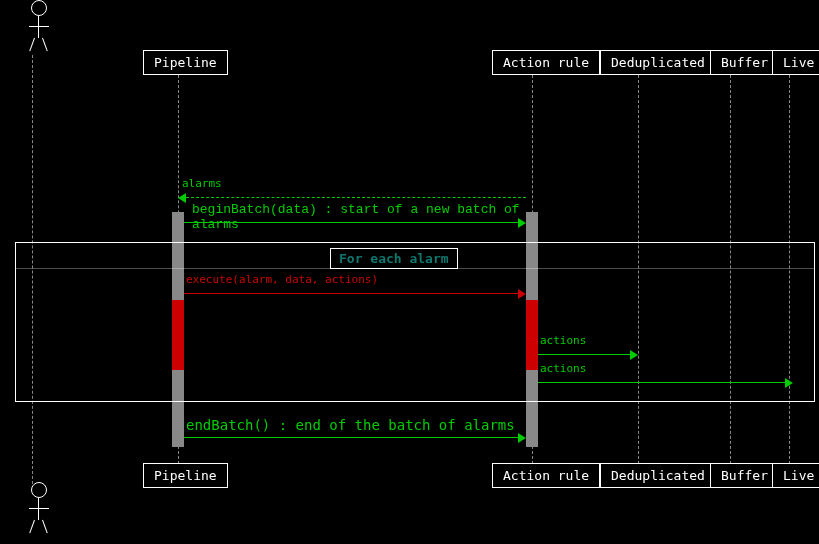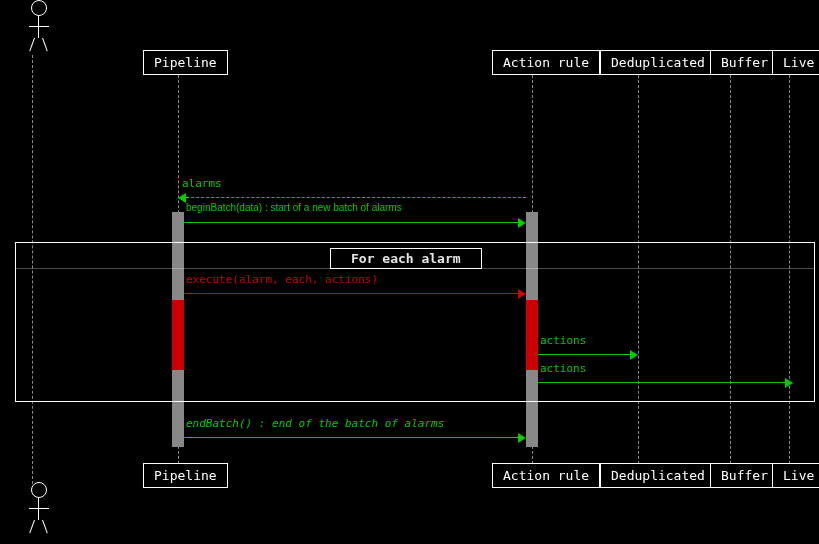--- a/index.html
+++ b/index.html
@@ -107,51 +107,51 @@
 
   <div style="position:absolute;top:193px;left:178px;width:348px;height:10px;text-decoration:underline;">
     <div style="position:absolute;top:4px;left:8px;right:0;height:0;border-top:1px dashed #0c0;"></div>
     <div style="position:absolute;top:0;left:0;width:0;height:0;border-top:5px solid transparent;border-bottom:5px solid transparent;border-right:8px solid #0c0;"></div>
     <span style="position:absolute;top:-16px;left:4px;color:#0c0;font-size:11px;font-family:monospace;">alarms</span>
   </div>
 
   <div style="position:absolute;top:218px;left:184px;width:342px;height:10px;">
     <div style="position:absolute;top:4px;left:0;right:8px;height:1px;background:#0c0;"></div>
     <div style="position:absolute;top:0;right:0;width:0;height:0;border-top:5px solid transparent;border-bottom:5px solid transparent;border-left:8px solid #0c0;"></div>
-    <span style="position:absolute;top:-16px;left:2px;color:#0c0;font-size:10px;font-family:Liberation Sans, sans-serif;">beginBatch(data) : start of a new batch of alarms</span>
+    <span style="position:absolute;top:-16px;left:8px;color:#0c0;font-size:13px;font-family:Liberation Mono, monospace;">beginBatch(data) : start of a new batch of alarms</span>
   </div>
 
   <div class="fragment" style="left:15px;top:242px;width:800px;height:160px;border-color:#fff;">
   </div>
-  <div class="fragment-label" style="position:absolute;left:330px;top:248px;background:#000;color:#e5e5e5;font-size:13px;font-weight:bold;padding:2px 20px;border:1px solid #fff;">For each alarm</div>
+  <div class="fragment-label" style="position:absolute;left:330px;top:248px;background:#000;color:#0f766e;font-size:13px;font-weight:bold;padding:2px 8px;border:1px solid #fff;">For each alarm</div>
 
   <div style="position:absolute;left:15px;top:268px;width:800px;height:1px;background:#fff;opacity:0.3;"></div>
 
   <div style="position:absolute;top:289px;left:184px;width:342px;height:10px;">
     <div style="position:absolute;top:4px;left:0;right:8px;height:1px;background:#c00;"></div>
     <div style="position:absolute;top:0;right:0;width:0;height:0;border-top:5px solid transparent;border-bottom:5px solid transparent;border-left:8px solid #c00;"></div>
-    <span style="position:absolute;top:-16px;left:2px;color:#c00;font-size:11px;font-family:monospace;">execute(alarm, each, actions)</span>
+    <span style="position:absolute;top:-16px;left:2px;color:#c00;font-size:11px;font-family:monospace;">execute(alarm, data, actions)</span>
   </div>
 
   <div style="position:absolute;top:350px;left:538px;width:100px;height:10px;">
     <div style="position:absolute;top:4px;left:0;right:8px;height:1px;background:#0c0;"></div>
     <div style="position:absolute;top:0;right:0;width:0;height:0;border-top:5px solid transparent;border-bottom:5px solid transparent;border-left:8px solid #0c0;"></div>
     <span style="position:absolute;top:-16px;left:2px;color:#0c0;font-size:11px;font-family:monospace;">actions</span>
   </div>
 
   <div style="position:absolute;top:378px;left:538px;width:255px;height:10px;">
     <div style="position:absolute;top:4px;left:0;right:8px;height:1px;background:#0c0;"></div>
     <div style="position:absolute;top:0;right:0;width:0;height:0;border-top:5px solid transparent;border-bottom:5px solid transparent;border-left:8px solid #0c0;"></div>
     <span style="position:absolute;top:-16px;left:2px;color:#0c0;font-size:11px;font-family:monospace;">actions</span>
   </div>
 
   <div style="position:absolute;top:433px;left:184px;width:342px;height:10px;">
     <div style="position:absolute;top:4px;left:0;right:8px;height:1px;background:#0c0;"></div>
     <div style="position:absolute;top:0;right:0;width:0;height:0;border-top:5px solid transparent;border-bottom:5px solid transparent;border-left:8px solid #0c0;"></div>
-    <span style="position:absolute;top:-16px;left:2px;color:#0c0;font-size:11px;font-family:monospace;font-style:italic;">endBatch() : end of the batch of alarms</span>
+    <span style="position:absolute;top:-16px;left:2px;color:#0c0;font-size:14px;font-family:monospace;">endBatch() : end of the batch of alarms</span>
   </div>
 
   <div class="actor-box" style="left:143px;top:463px;">Pipeline</div>
   <div class="actor-box" style="left:492px;top:463px;">Action rule</div>
   <div class="actor-box" style="left:600px;top:463px;">Deduplicated</div>
   <div class="actor-box" style="left:710px;top:463px;">Buffer</div>
   <div class="actor-box" style="left:772px;top:463px;">Live</div>
 
   <div style="position:absolute;left:23px;top:482px;">
     <div style="position:absolute;left:8px;top:0;width:16px;height:16px;border-radius:50%;border:1px solid #fff;background:#000;"></div>

